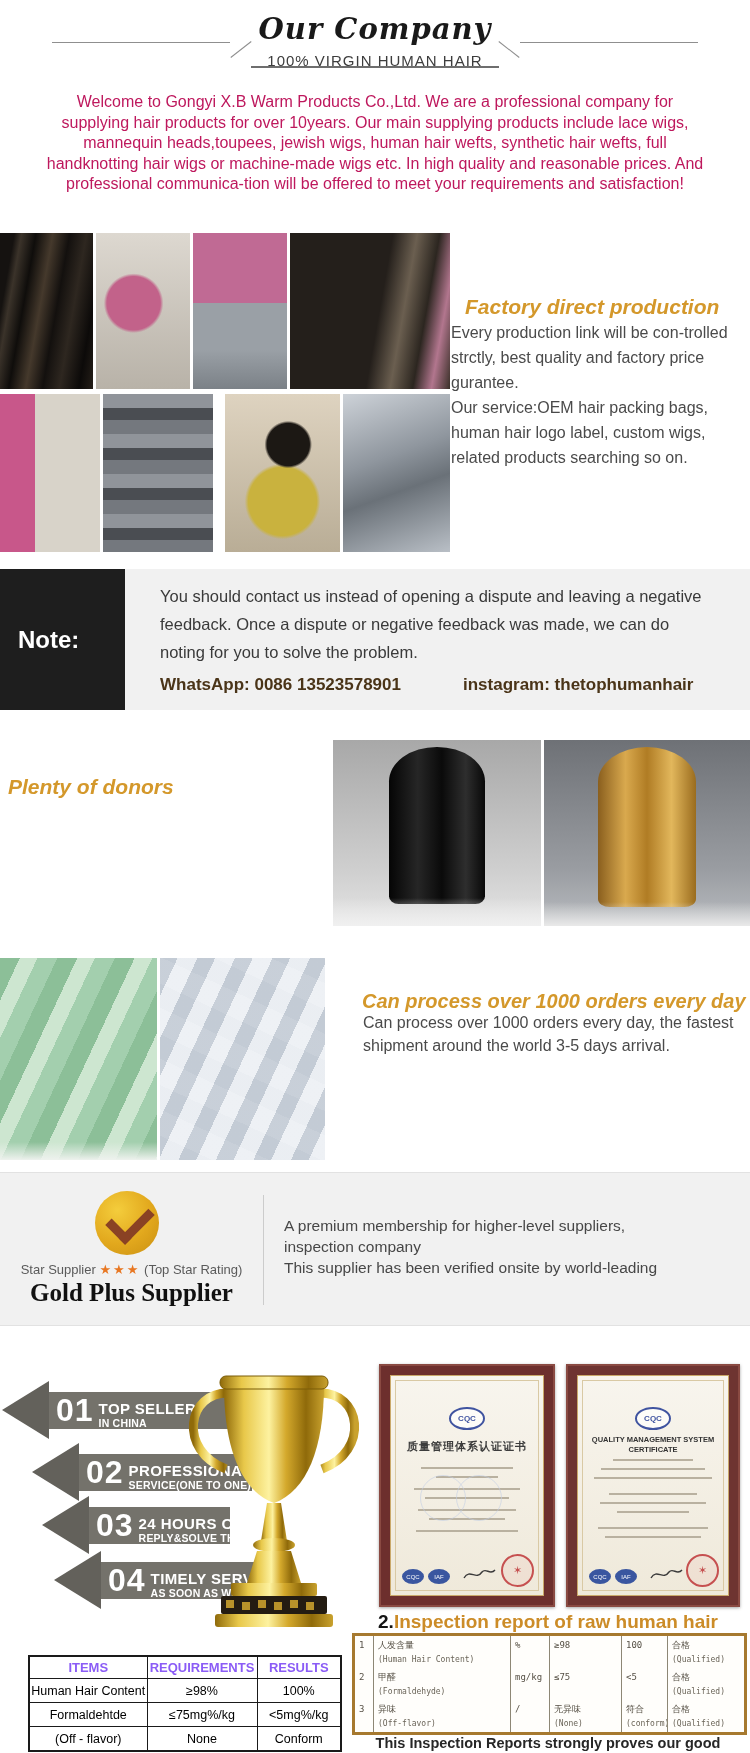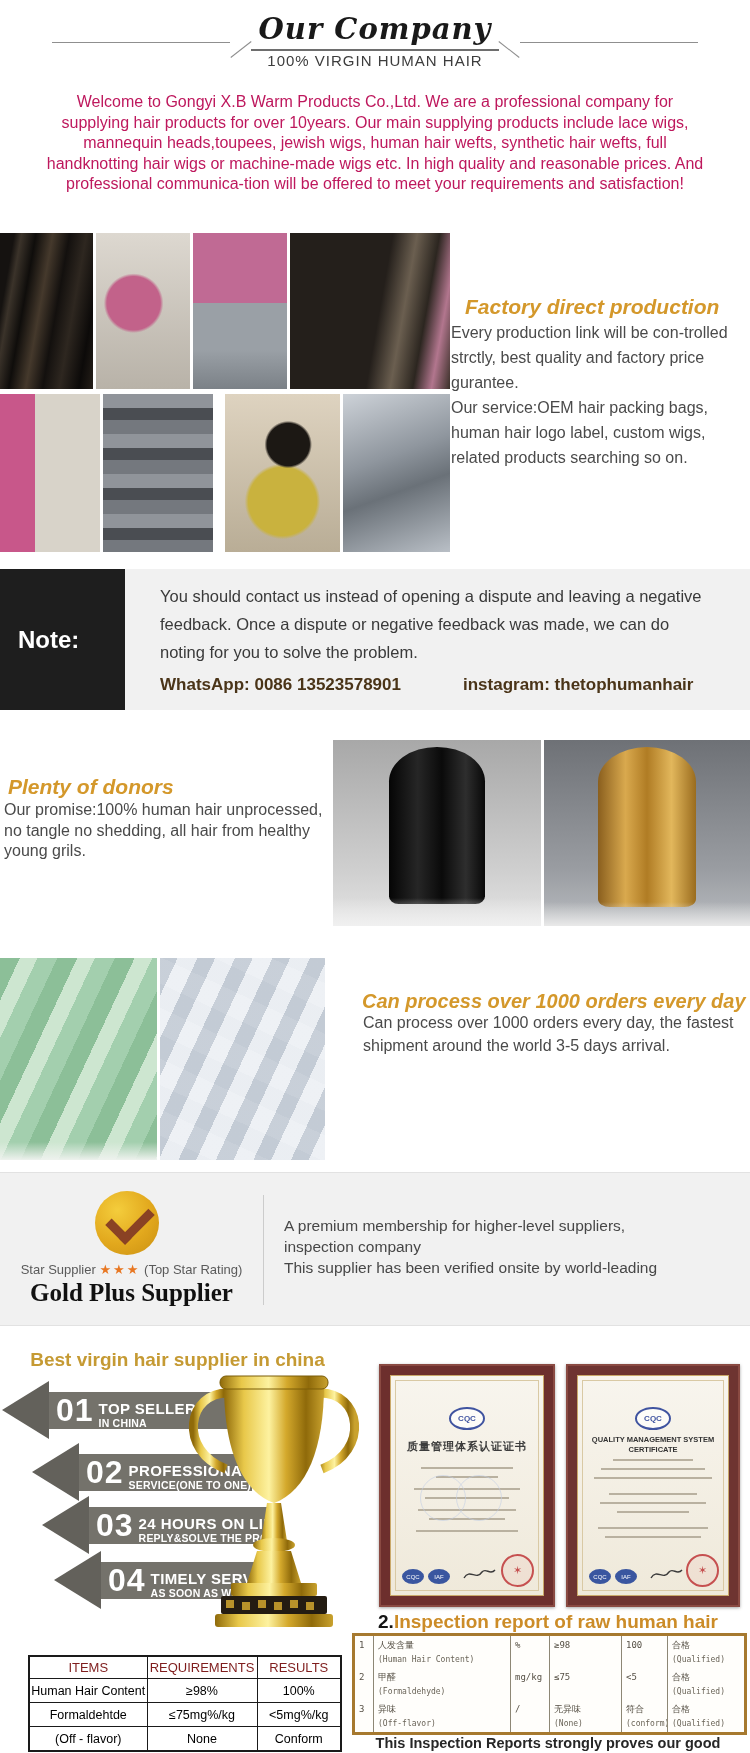--- a/index.html
+++ b/index.html
@@ -3,21 +3,21 @@
 <meta charset="utf-8">
 <style>
   html,body{margin:0;padding:0;background:#fff;}
   .page{position:relative;width:750px;height:1753px;background:#fff;overflow:hidden;
         font-family:"Liberation Sans","DejaVu Sans",sans-serif;color:#222;}
 
   
   .hdr-line{position:absolute;top:42px;width:178px;border-top:1px solid #8f8f8f;}
   .hdr-tick{position:absolute;width:26px;border-top:1px solid #8f8f8f;}
   .hdr-title{position:absolute;top:12px;left:0;right:0;text-align:center;}
-  .hdr-title span{display:inline-block;border-bottom:2px solid #6e6e6e;padding:0 8px 3px;
+  .hdr-title span{display:inline-block;border-bottom:2px solid #6e6e6e;padding:0 8px 20px;
       font-family:"DejaVu Serif","Liberation Serif",serif;font-style:italic;font-weight:bold;
       font-size:29px;letter-spacing:1px;color:#191919;}
   .hdr-sub{position:absolute;top:52px;left:0;right:0;text-align:center;font-size:15px;
       color:#3d3d3d;letter-spacing:1px;}
 
   
   .intro{position:absolute;top:92px;left:42px;width:666px;text-align:center;font-size:16px;
       line-height:20.5px;color:#be185d;}
 
   
@@ -125,21 +125,21 @@
   table.insp td:first-child{border-left:none;}
   .icn{font-family:"DejaVu Sans Mono","Liberation Mono",monospace;font-size:9px;color:#565045;line-height:12px;}
   .ien{font-family:"DejaVu Sans Mono","Liberation Mono",monospace;font-size:8px;color:#6a6458;line-height:10px;margin-top:4px;}
   .insp-footer{position:absolute;top:1735px;left:350px;width:396px;text-align:center;
       font-size:14.5px;font-weight:bold;color:#272727;}
 
   
   table.res{position:absolute;left:28px;top:1655px;width:312px;border-collapse:collapse;
       border:2px solid #1a1a1a;background:#fff;table-layout:fixed;}
   table.res th,table.res td{border:1px solid #1a1a1a;text-align:center;padding:0 1px;}
-  table.res th{font-size:13px;font-weight:normal;height:21px;color:#7f1d1d;margin-left:27px;}
+  table.res th{font-size:13px;font-weight:bold;height:21px;color:#8b5cf6;margin-left:27px;}
   table.res td{font-size:12.5px;height:23px;color:#000;}
 </style>
 </head>
 <body>
 
 <div class="page">
 
   <div>
     <div class="hdr-line" style="left:52px;"></div>
     <div class="hdr-tick" style="left:228px;top:49px;transform:rotate(-38deg);"></div>
@@ -175,21 +175,20 @@
     <div class="note-gray">
       <div class="note-text">You should contact us instead of opening a dispute and leaving a negative feedback. Once a dispute or negative feedback was made, we can do noting for you to solve the problem.</div>
       <div class="note-contacts">
         <span class="wa">WhatsApp: 0086 13523578901</span>
         <span class="ig">instagram: thetophumanhair</span>
       </div>
     </div>
   </div>
 
   <div class="gold-title" style="left:8px;top:768px;font-size:21px;">Plenty of donors</div>
-  <div class="body-copy" style="left:4px;top:800px;width:330px;line-height:20.5px;">Our promise:100% human hair unprocessed, no tangle no shedding, all hair from healthy young grils.</div>
   <div class="hairph hairL" style="left:333px;top:740px;width:208px;height:186px;"></div>
   <div class="hairph hairR" style="left:544px;top:740px;width:206px;height:186px;"></div>
 
   <div class="ph pack-green" style="left:0;top:958px;width:157px;height:202px;"></div>
   <div class="ph pack-boxes" style="left:160px;top:958px;width:165px;height:202px;"></div>
   <div class="gold-title" style="left:362px;top:983px;font-size:20px;">Can process over 1000 orders every day</div>
   <div class="body-copy" style="left:363px;top:1012px;width:382px;line-height:22.5px;">Can process over 1000 orders every day, the fastest shipment around the world 3-5 days arrival.</div>
 
   <div class="supplier">
     <div class="badge">
@@ -202,21 +201,20 @@
     </div>
     <div class="gold-name">Gold Plus Supplier</div>
     <div class="sup-div"></div>
     <div class="sup-desc">
       <div>A premium membership for higher-level suppliers,</div>
       <div>inspection company</div>
       <div>This supplier has been verified onsite by world-leading</div>
     </div>
   </div>
 
-  <div class="best-heading">Best virgin hair supplier in china</div>
 
   <div class="rank" style="top:1392px;">
     <div class="rank-arrowhead" style="left:2px;"></div>
     <div class="rank-bar" style="left:49px;width:183px;">
       <span class="rank-num">01</span>
       <span class="rank-texts">
         <span class="rank-title">TOP SELLER</span>
         <span class="rank-sub">IN CHINA</span>
       </span>
     </div>
@@ -226,21 +224,21 @@
     <div class="rank-bar" style="left:79px;width:173px;">
       <span class="rank-num">02</span>
       <span class="rank-texts">
         <span class="rank-title">PROFESSIONAL</span>
         <span class="rank-sub">SERVICE(ONE TO ONE)</span>
       </span>
     </div>
   </div>
   <div class="rank" style="top:1507px;">
     <div class="rank-arrowhead" style="left:42px;"></div>
-    <div class="rank-bar" style="left:89px;width:182px;">
+    <div class="rank-bar" style="left:89px;width:141px;">
       <span class="rank-num">03</span>
       <span class="rank-texts">
         <span class="rank-title">24 HOURS ON LINE</span>
         <span class="rank-sub">REPLY&amp;SOLVE THE PROBLEM</span>
       </span>
     </div>
   </div>
   <div class="rank" style="top:1562px;">
     <div class="rank-arrowhead" style="left:54px;"></div>
     <div class="rank-bar" style="left:101px;width:162px;">

